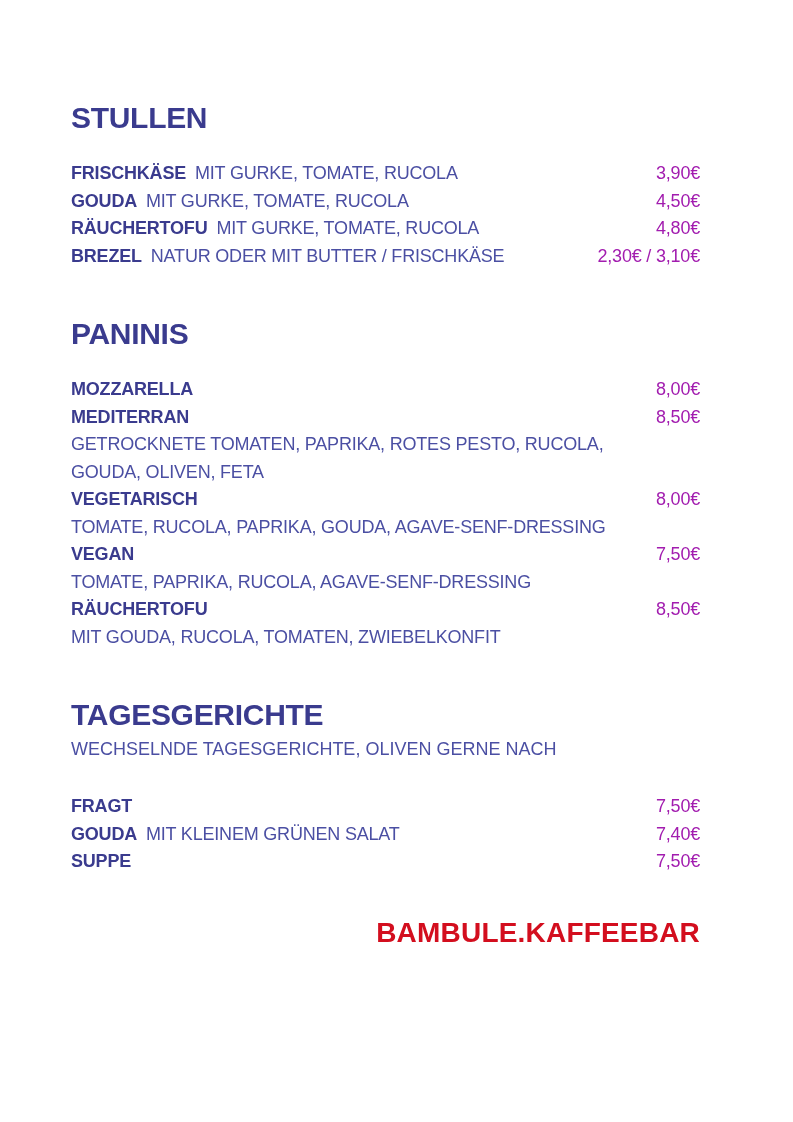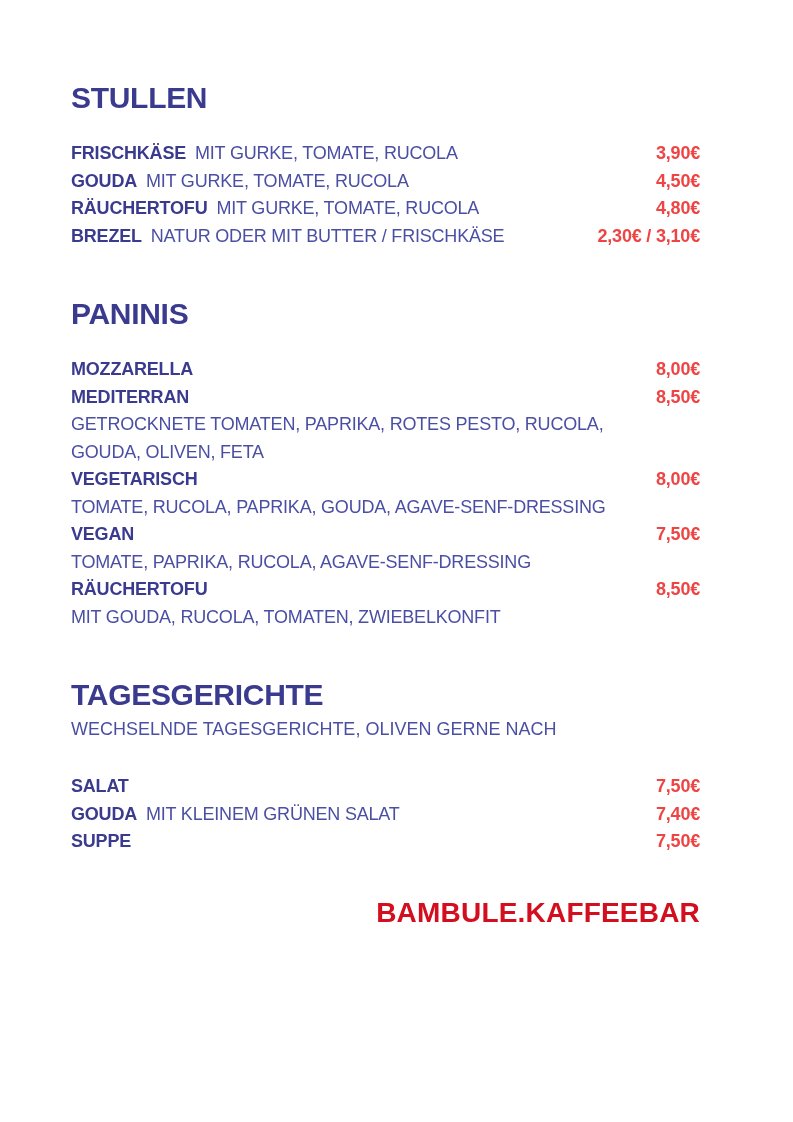--- a/index.html
+++ b/index.html
@@ -9,21 +9,21 @@
     width: 793px;
     height: 1122px;
     margin: 0 auto;
     background: #ffffff;
     font-family: "Liberation Sans", "DejaVu Sans", sans-serif;
     overflow: hidden;
   }
   .content {
     position: absolute;
     top: 0; left: 71px; right: 93px;
-    padding-top: 80px;
+    padding-top: 100px;
   }
   .section-title {
     font-size: 30px;
     line-height: 36px;
     font-weight: bold;
     letter-spacing: -0.3px;
     color: #3a3b8e;
     margin-bottom: 24px;
   }
   .section-subtitle {
@@ -48,22 +48,22 @@
     font-weight: bold;
     color: #3a3b8e;
     letter-spacing: -0.2px;
   }
   .item-desc-inline {
     color: #4b4fa3;
     margin-left: 9px;
     letter-spacing: -0.2px;
   }
   .item-price {
-    font-weight: bold;
-    color: #ef4444;
+    font-weight: normal;
+    color: #a21caf;
     white-space: nowrap;
     letter-spacing: -0.2px;
     text-align: center;
   }
   .desc-line {
     font-size: 18px;
     line-height: 27.5px;
     color: #4b4fa3;
     letter-spacing: -0.2px;
   }
@@ -133,21 +133,21 @@
               <span class="item-price">8,50€</span>
             </div>
             <div class="desc-line">MIT GOUDA, RUCOLA, TOMATEN, ZWIEBELKONFIT</div>
           </div>
         </div>
         <div class="section">
           <div class="section-title">TAGESGERICHTE</div>
           <div class="section-subtitle">WECHSELNDE TAGESGERICHTE, OLIVEN GERNE NACH</div>
           <div class="items items-gap">
             <div class="item-row">
-              <span class="item-left"><span class="item-name">SALAT</span></span>
+              <span class="item-left"><span class="item-name">FRAGT</span></span>
               <span class="item-price">7,50€</span>
             </div>
             <div class="item-row">
               <span class="item-left"><span class="item-name">GOUDA</span><span class="item-desc-inline">MIT KLEINEM GRÜNEN SALAT</span></span>
               <span class="item-price">7,40€</span>
             </div>
             <div class="item-row">
               <span class="item-left"><span class="item-name">SUPPE</span></span>
               <span class="item-price">7,50€</span>
             </div>

